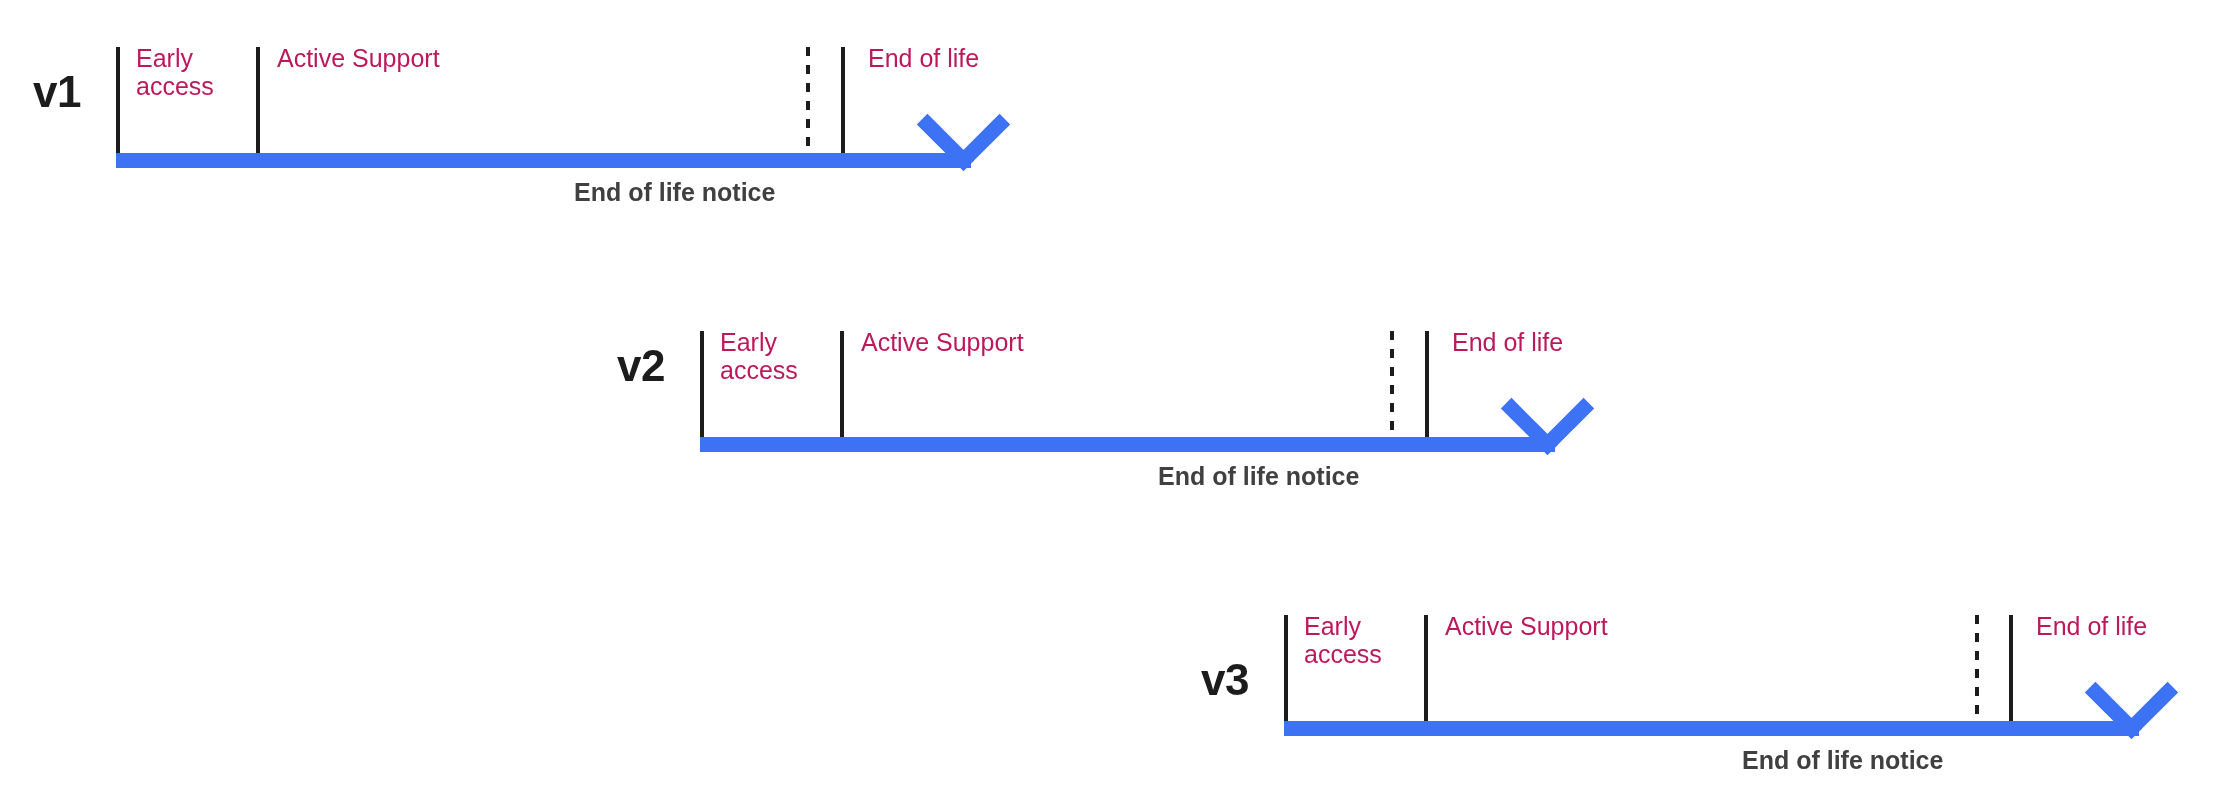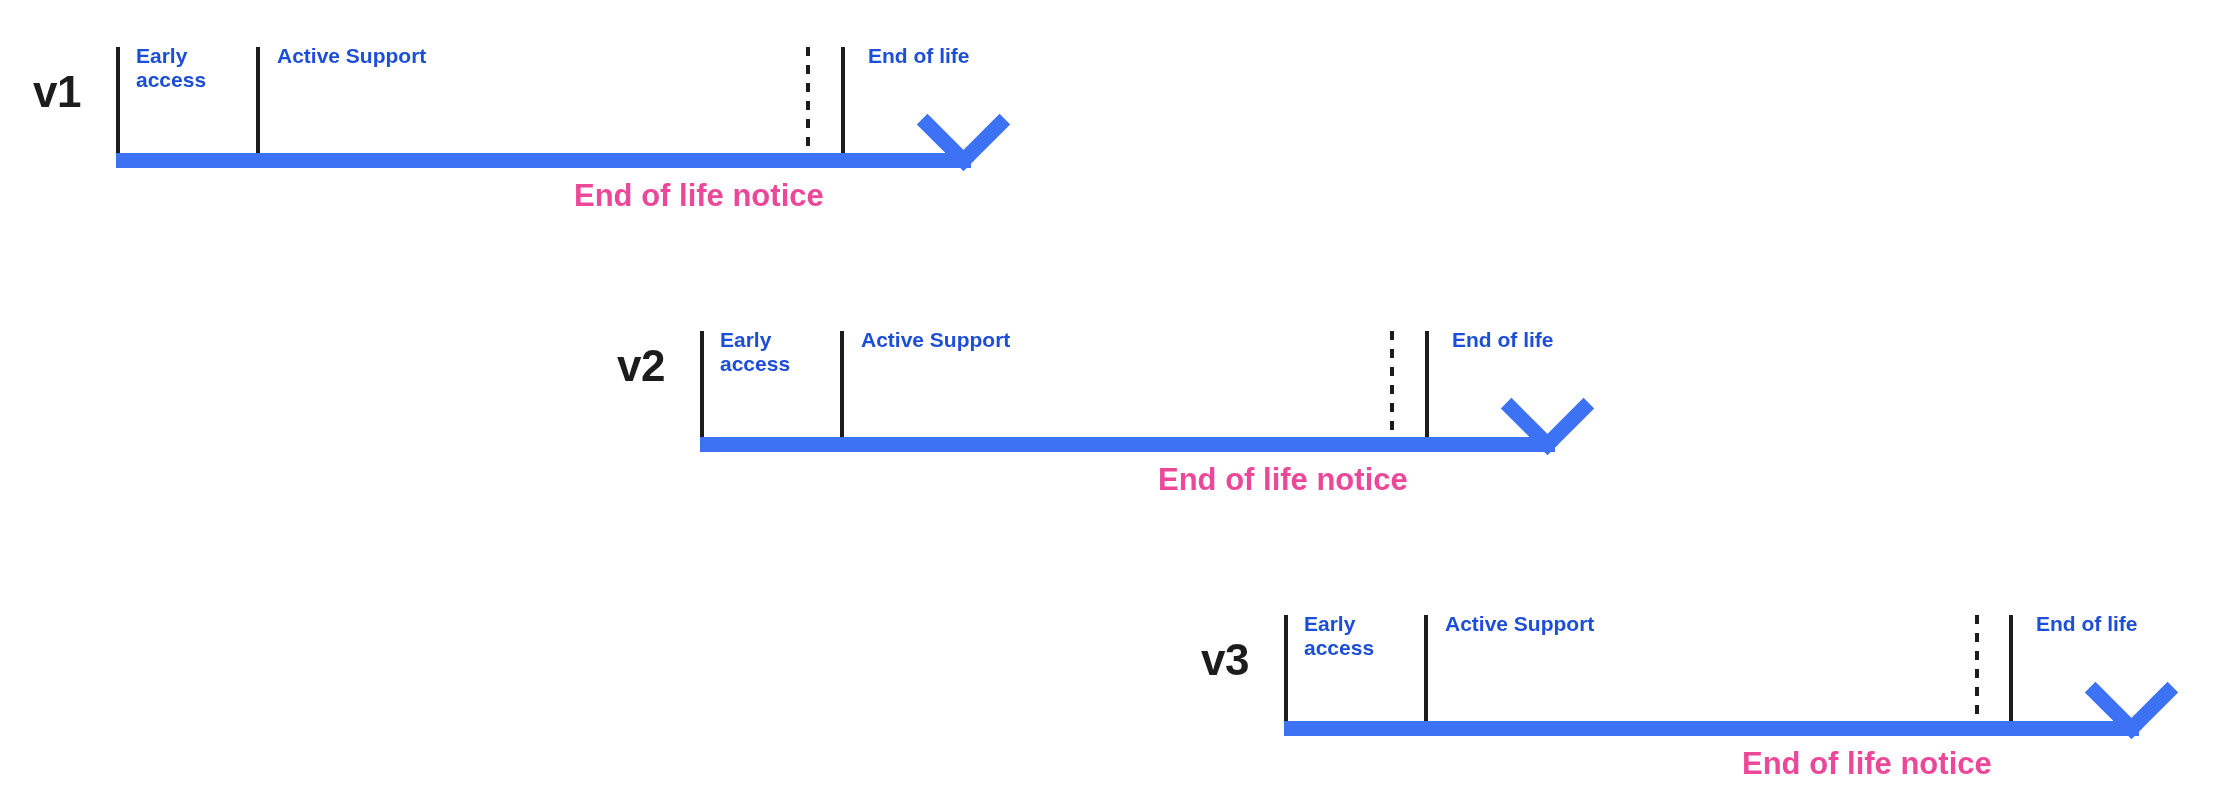--- a/index.html
+++ b/index.html
@@ -51,23 +51,23 @@
       to bottom,
       #1c1c1c 0px, #1c1c1c 9px,
       rgba(0,0,0,0) 9px, rgba(0,0,0,0) 18px
     );
     background-size: 4px 18px;
     background-repeat: repeat-y;
   }
   
   .phase-label {
     position: absolute;
-    font-size: 21px;
-    font-weight: bold;
-    color: #1d4ed8;
+    font-size: 25px;
+    font-weight: normal;
+    color: #be185d;
     line-height: 1.12;
     white-space: pre-line;
   }
   .phase-label.nowrap {
     white-space: nowrap;
     text-align: center;
   }
   
   .bar {
     position: absolute;
@@ -94,23 +94,23 @@
     transform: rotate(45deg);
   }
   .arrow-head .down {
     height: 66px;
     transform-origin: 7.5px 58.5px;
     transform: rotate(-45deg);
   }
   
   .notice-label {
     position: absolute;
-    font-size: 31px;
+    font-size: 25px;
     font-weight: bold;
-    color: #ec4899;
+    color: #404040;
     white-space: nowrap;
   }
 </style>
 </head>
 <body>
 
 <div id="diagram">
 
   <div class="timeline-row">
 
@@ -165,21 +165,21 @@
     <div class="arrow-head" style="left:1540px; top:386px;">
       <span class="up"></span>
       <span class="down"></span>
     </div>
 
     <div class="notice-label" style="left:1158px; top:462px;">End of life notice</div>
   </div>
 
   <div class="timeline-row">
 
-    <div class="version-label" style="left:1201px; top:638px;">v3</div>
+    <div class="version-label" style="left:1201px; top:658px;">v3</div>
 
     <div class="tick-solid" style="left:1284px; top:615px; height:106px;"></div>
 
     <div class="phase-label" style="left:1304px; top:612px;">Early
 access</div>
 
     <div class="tick-solid" style="left:1424px; top:615px; height:106px;"></div>
 
     <div class="phase-label nowrap" style="left:1445px; top:612px;">Active Support</div>
 

